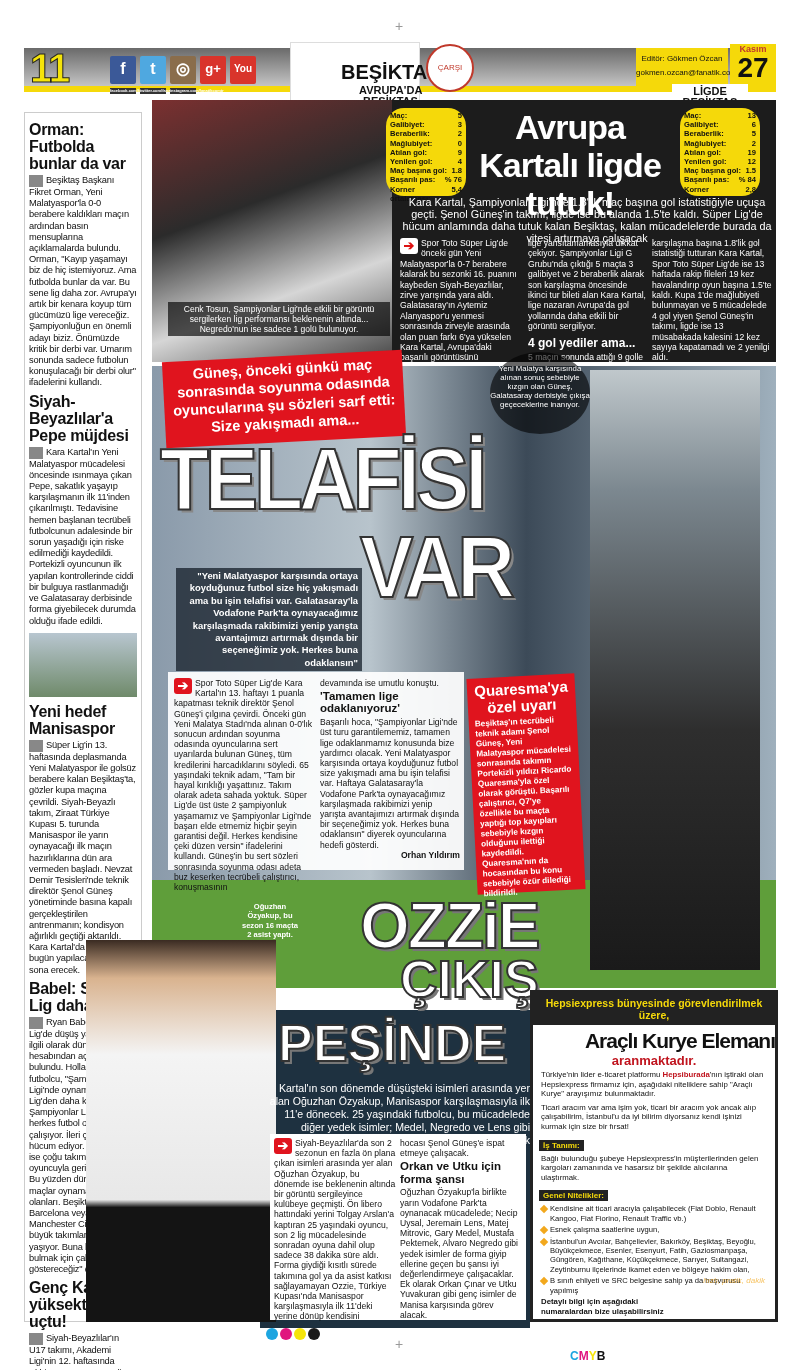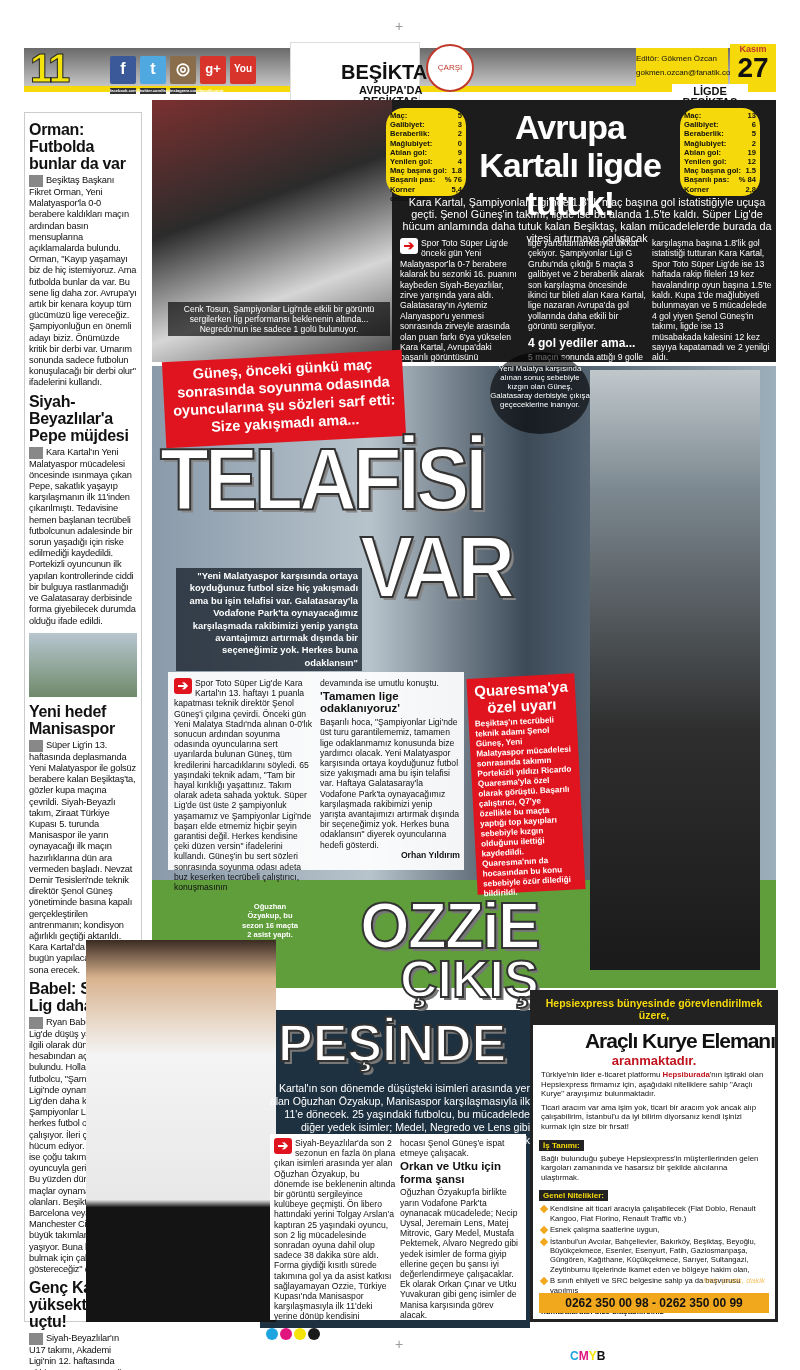--- a/index.html
+++ b/index.html
@@ -8,21 +8,21 @@
 
 .hdr{position:absolute;left:24px;top:48px;width:752px;height:40px;background:linear-gradient(#6a6a6a,#c9c9c9);}
 .hdr-yellow{position:absolute;left:24px;top:86px;width:752px;height:6px;background:#f5d90a}
 .pgnum{position:absolute;left:30px;top:46px;font:900 40px "Liberation Sans",sans-serif;color:#f5e40a;-webkit-text-stroke:1px #222;letter-spacing:-2px}
 .soc{position:absolute;top:56px;width:26px;height:28px;border-radius:2px;color:#fff;font-weight:bold;text-align:center;line-height:26px;font-size:16px}
 .soc small{position:absolute;left:0;right:0;bottom:-10px;font-size:4px;line-height:6px;color:#fff;background:#333}
 .bjk-tab{position:absolute;left:290px;top:42px;width:130px;height:62px;background:#fff;border:1px solid #ddd}
 .bjk-tab .t1{position:absolute;left:50px;top:18px;font:900 20px "Liberation Sans",sans-serif}
 .bjk-tab .t2{position:absolute;left:68px;top:42px;font:bold 11px "Liberation Sans",sans-serif;line-height:11px;text-align:center}
 .logo-circle{position:absolute;left:426px;top:44px;width:48px;height:48px;border-radius:50%;border:2px solid #c0392b;background:#fff;text-align:center;font-size:8px;line-height:44px;color:#c0392b}
-.editor{position:absolute;left:636px;top:48px;width:92px;height:40px;background:#f5d90a;font-size:8px;line-height:14px;padding-top:4px}
+.editor{position:absolute;left:636px;top:48px;width:92px;height:40px;background:#f5d90a;font-size:8px;text-align:center;line-height:14px;padding-top:4px}
 .date{position:absolute;left:730px;top:44px;width:46px;height:48px;background:#f5d90a;text-align:center}
 .date .m{font-size:9px;font-weight:bold;color:#c0392b}
 .date .d{font:900 28px "Liberation Sans",sans-serif;line-height:28px}
 .ligde-tab{position:absolute;left:672px;top:84px;width:76px;height:26px;background:#fff;font:bold 11px "Liberation Sans",sans-serif;text-align:center;line-height:11px;padding-top:2px}
 
 .leftcol{position:absolute;left:24px;top:112px;width:118px;height:1210px;border:1px solid #ccc;padding:4px}
 .lhead{font:900 16px "Liberation Sans",sans-serif;line-height:17px;letter-spacing:-.3px;margin-top:4px}
 .lbody{font-size:9.3px;line-height:11.2px;margin-top:3px;letter-spacing:-.2px}
 .lbody .arr{display:inline-block;width:14px;height:12px;background:#888;margin-right:3px;vertical-align:middle}
 .lphoto{width:100%;height:64px;background:linear-gradient(#b8c6d0,#6f8a6a);margin:6px 0}
@@ -264,20 +264,19 @@
   <p>Bağlı bulunduğu şubeye Hepsiexpress'in müşterilerinden gelen kargoları zamanında ve hasarsız bir şekilde alıcılarına ulaştırmak.</p>
   <span class="lbl">Genel Nitelikler:</span>
   <ul>
     <li>Kendisine ait ticari aracıyla çalışabilecek (Fiat Doblo, Renault Kangoo, Fiat Fiorino, Renault Traffic vb.)</li>
     <li>Esnek çalışma saatlerine uygun,</li>
     <li>İstanbul'un Avcılar, Bahçelievler, Bakırköy, Beşiktaş, Beyoğlu, Büyükçekmece, Esenler, Esenyurt, Fatih, Gaziosmanpaşa, Güngören, Kağıthane, Küçükçekmece, Sarıyer, Sultangazi, Zeytinburnu ilçelerinde ikamet eden ve bölgeye hakim olan,</li>
     <li>B sınıfı ehliyeti ve SRC belgesine sahip ya da başvurusu yapılmış</li>
   </ul>
   <p style="font-weight:bold;width:140px">Detaylı bilgi için aşağıdaki numaralardan bize ulaşabilirsiniz</p>
   <div style="position:absolute;right:10px;bottom:34px;color:#f2a81d;font:italic 8px 'Liberation Sans',sans-serif;opacity:.7">hızlı, pratik, dakik</div>
-  <div class="phone">0262 350 00 98 - 0262 350 00 99</div>
 </div>
 
 <div class="cmyk" style="left:266px;background:#1ca5e0"></div>
 <div class="cmyk" style="left:280px;background:#e0157e"></div>
 <div class="cmyk" style="left:294px;background:#f5e40a"></div>
 <div class="cmyk" style="left:308px;background:#1a1a1a"></div>
 <div class="cmyb"><span style="color:#1ca5e0">C</span><span style="color:#e0157e">M</span><span style="color:#f5e40a">Y</span><span>B</span></div>
 
 </body></html>

